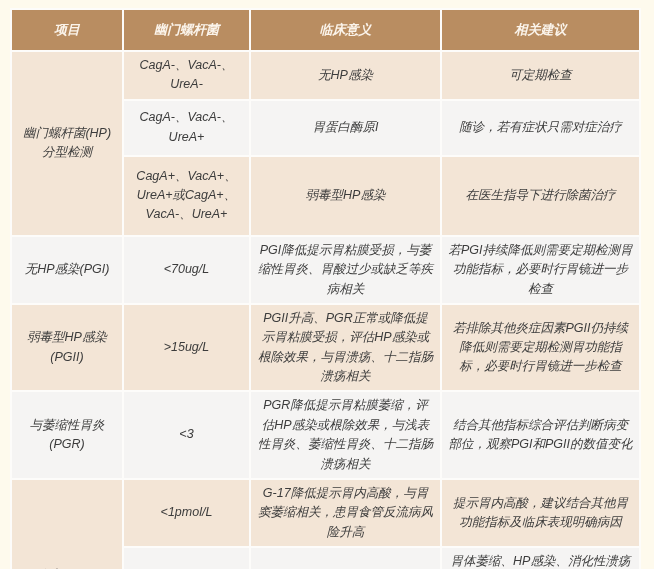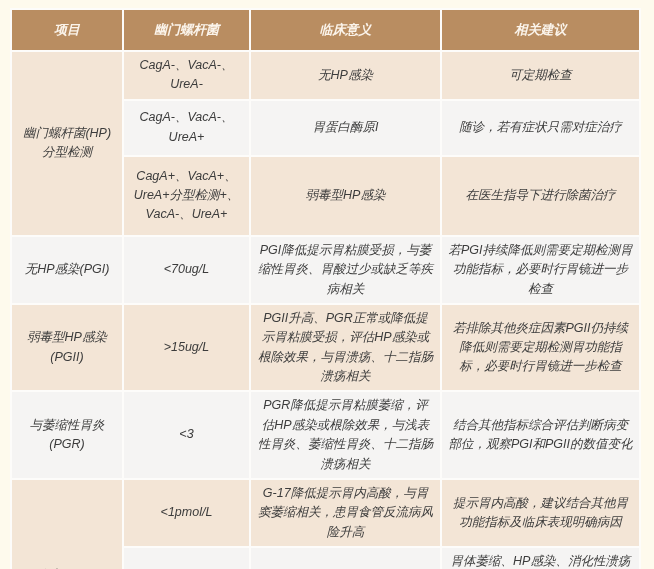--- a/index.html
+++ b/index.html
@@ -82,21 +82,21 @@
         <td class="beige">CagA-、VacA-、UreA-</td>
         <td class="beige">无HP感染</td>
         <td class="beige">可定期检查</td>
       </tr>
       <tr class="rh-2">
         <td class="gray">CagA-、VacA-、UreA+</td>
         <td class="gray">胃蛋白酶原I</td>
         <td class="gray">随诊，若有症状只需对症治疗</td>
       </tr>
       <tr class="rh-3">
-        <td class="beige">CagA+、VacA+、UreA+分型检测+、VacA-、UreA+</td>
+        <td class="beige">CagA+、VacA+、UreA+或CagA+、VacA-、UreA+</td>
         <td class="beige">弱毒型HP感染</td>
         <td class="beige">在医生指导下进行除菌治疗</td>
       </tr>
       <tr class="rh-4">
         <td class="gray">无HP感染(PGI)</td>
         <td class="gray">&lt;70ug/L</td>
         <td class="gray">PGI降低提示胃粘膜受损，与萎缩性胃炎、胃酸过少或缺乏等疾病相关</td>
         <td class="gray">若PGI持续降低则需要定期检测胃功能指标，必要时行胃镜进一步检查</td>
       </tr>
       <tr class="rh-5">

